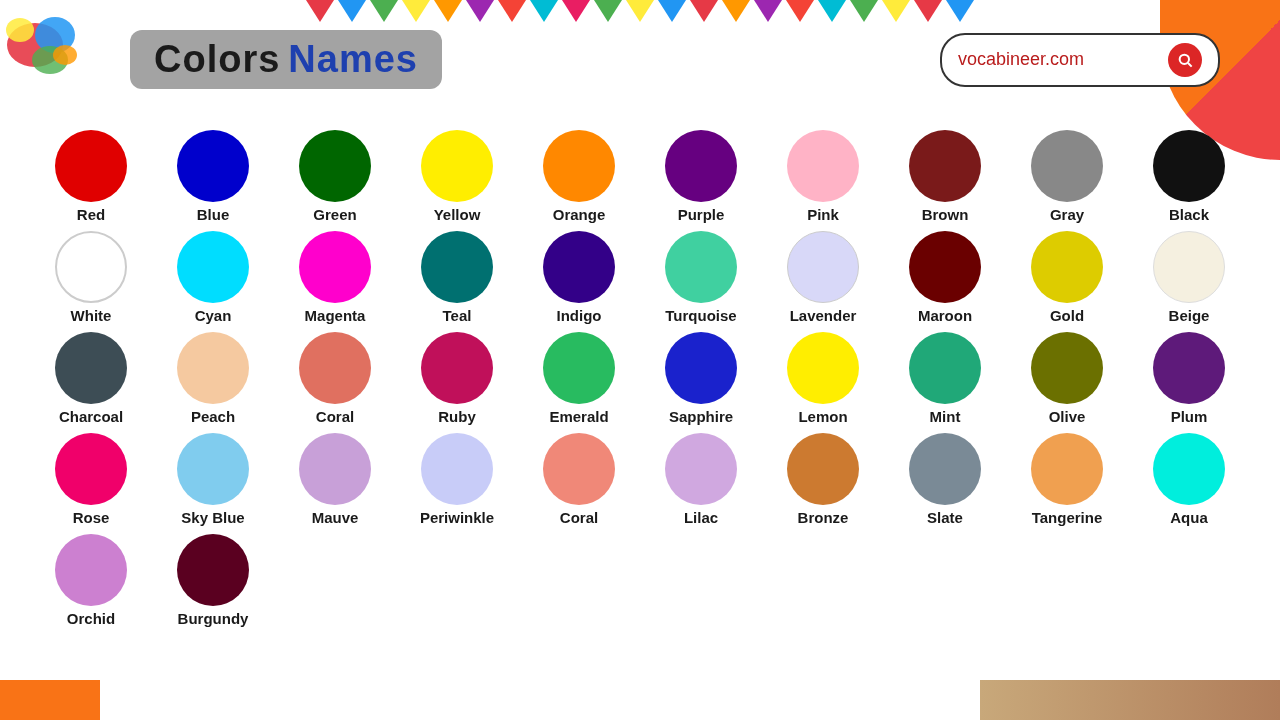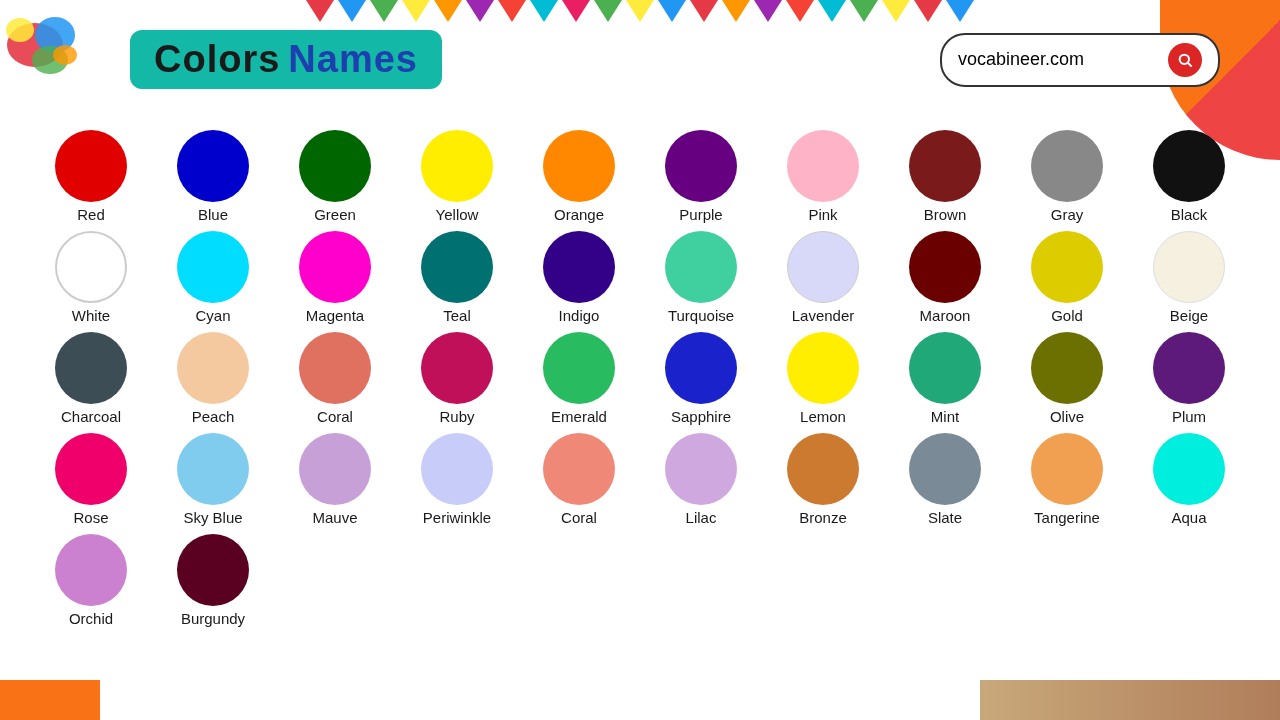--- a/index.html
+++ b/index.html
@@ -60,21 +60,21 @@
       position: absolute;
       top: 30px; left: 0; right: 0;
       display: flex;
       align-items: center;
       justify-content: space-between;
       padding: 0 60px 0 130px;
       z-index: 3;
     }
 
     .title-badge {
-      background: #14b8a6;
+      background: #a3a3a3;
       border-radius: 12px;
       padding: 8px 24px;
       display: flex;
       align-items: center;
       gap: 8px;
     }
     .title-colors {
       font-size: 38px;
       font-weight: 900;
       color: #1a1a1a;
@@ -94,21 +94,21 @@
       border: 2px solid #333;
       border-radius: 25px;
       padding: 8px 16px;
       display: flex;
       align-items: center;
       gap: 10px;
       min-width: 280px;
     }
     .search-text {
       font-size: 18px;
-      color: #000000;
+      color: #b91c1c;
       flex: 1;
     }
     .search-icon-btn {
       background: #dc2626;
       border: none;
       border-radius: 50%;
       width: 34px; height: 34px;
       display: flex; align-items: center; justify-content: center;
       cursor: pointer;
       color: white;
@@ -133,21 +133,21 @@
       gap: 4px;
     }
 
     .color-circle {
       width: 72px;
       height: 72px;
       border-radius: 50%;
     }
     .color-name {
       font-size: 15px;
-      font-weight: 400;
+      font-weight: 700;
       color: #1a1a1a;
       text-align: center;
       font-family: Arial, sans-serif;
     }
 
     
     .circle-white {
       border: 2px solid #ccc;
     }
 

